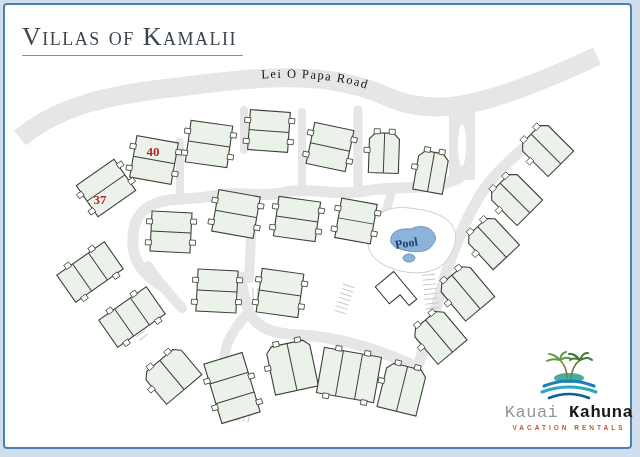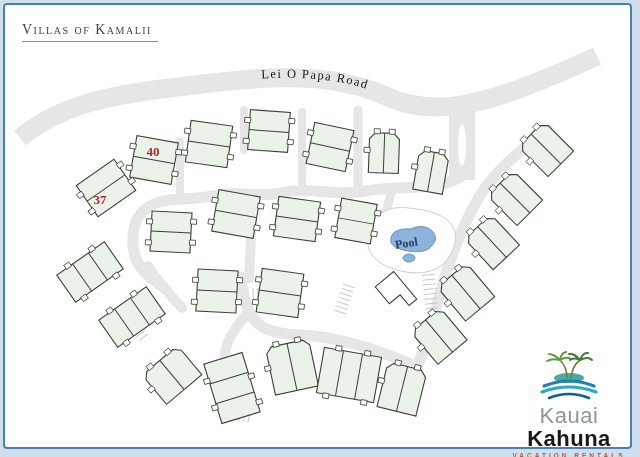--- a/index.html
+++ b/index.html
@@ -6,25 +6,25 @@
   #stage{position:relative;width:640px;height:457px;overflow:hidden;
          font-family:"Liberation Sans",sans-serif;}
   .frame-bg{position:absolute;inset:0;background:#cfdfee;z-index:0;}
   .paper{position:absolute;left:3px;top:3px;right:8px;bottom:8px;background:#ffffff;
          border-radius:4px;z-index:1;}
   #site-map{position:absolute;left:0;top:0;z-index:2;}
   .frame-line{position:absolute;left:3px;top:3px;right:8px;bottom:8px;
               border:2px solid #4d80ae;border-radius:4px;z-index:4;pointer-events:none;}
   .title{position:absolute;left:22px;top:22px;z-index:5;
          font-family:"Liberation Serif",serif;font-variant:small-caps;
-         font-size:14px;letter-spacing:1.5px;color:#3d454c;
+         font-size:26px;letter-spacing:1.5px;color:#3d454c;
          border-bottom:1px solid #8a9097;padding:0 6px 3px 0;}
   .logo{position:absolute;left:498px;top:348px;width:142px;z-index:5;text-align:center;}
   .logo-icon{display:block;margin:0 auto;}
-  .logo-words{font-size:22px;letter-spacing:0.5px;line-height:1.05;}
+  .logo-words{font-size:17px;letter-spacing:0.5px;line-height:1.05;font-family:Liberation Mono, monospace;}
   .logo-w1{color:#8e979c;font-weight:400;}
   .logo-w2{color:#17181a;font-weight:700;}
   .logo-tag{margin-top:2px;font-size:6.5px;font-weight:700;letter-spacing:3px;
             color:#c05a3a;text-transform:uppercase;}
 </style>
 </head>
 <body>
 
 <div id="stage">
   <div class="frame-bg"></div>

